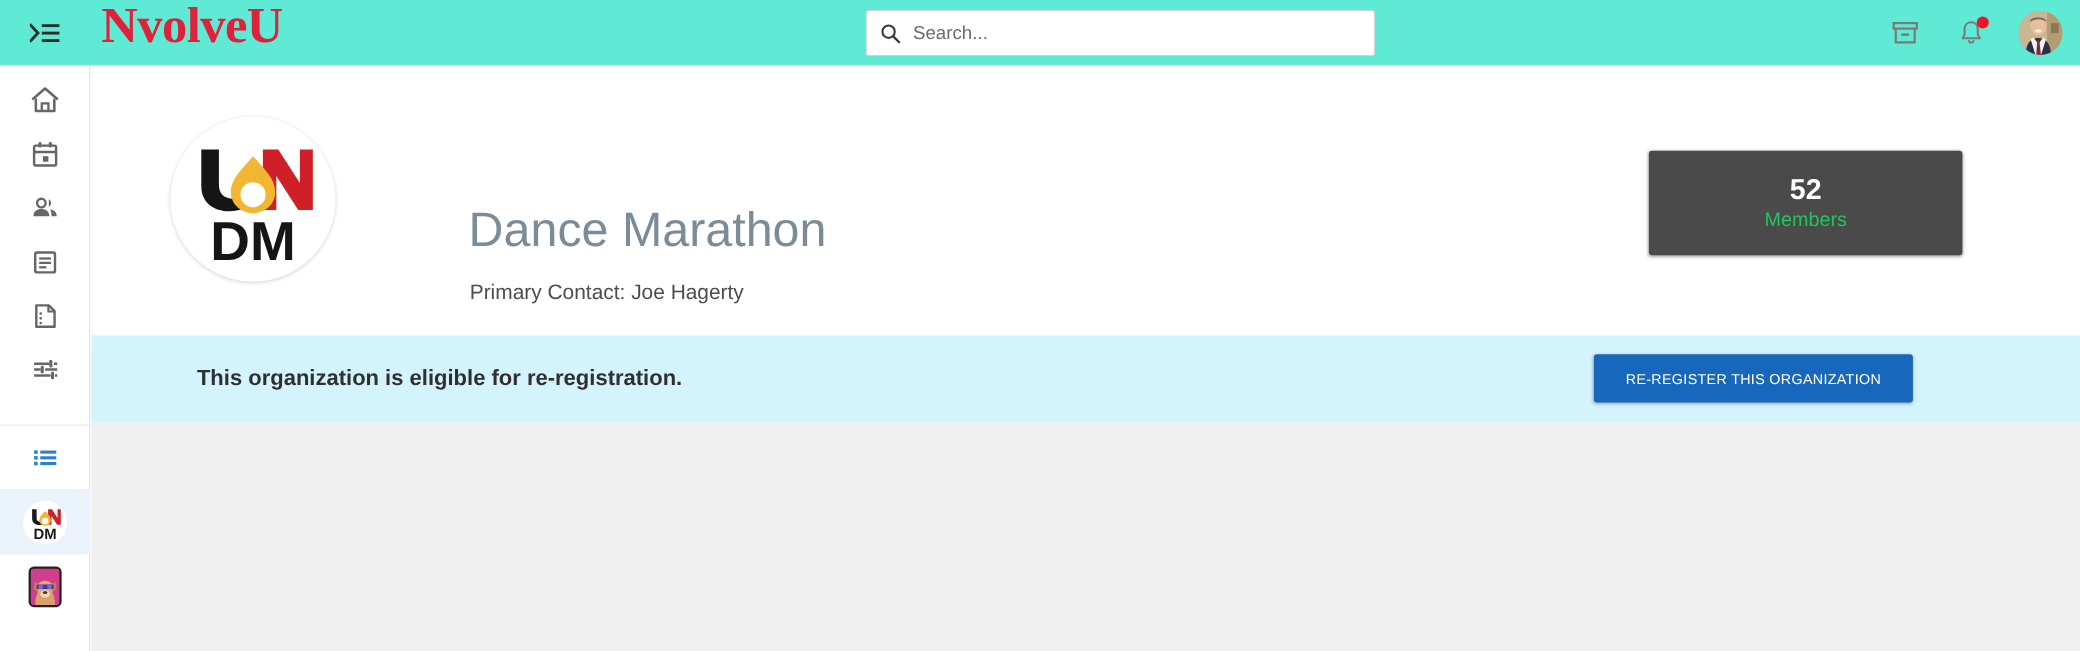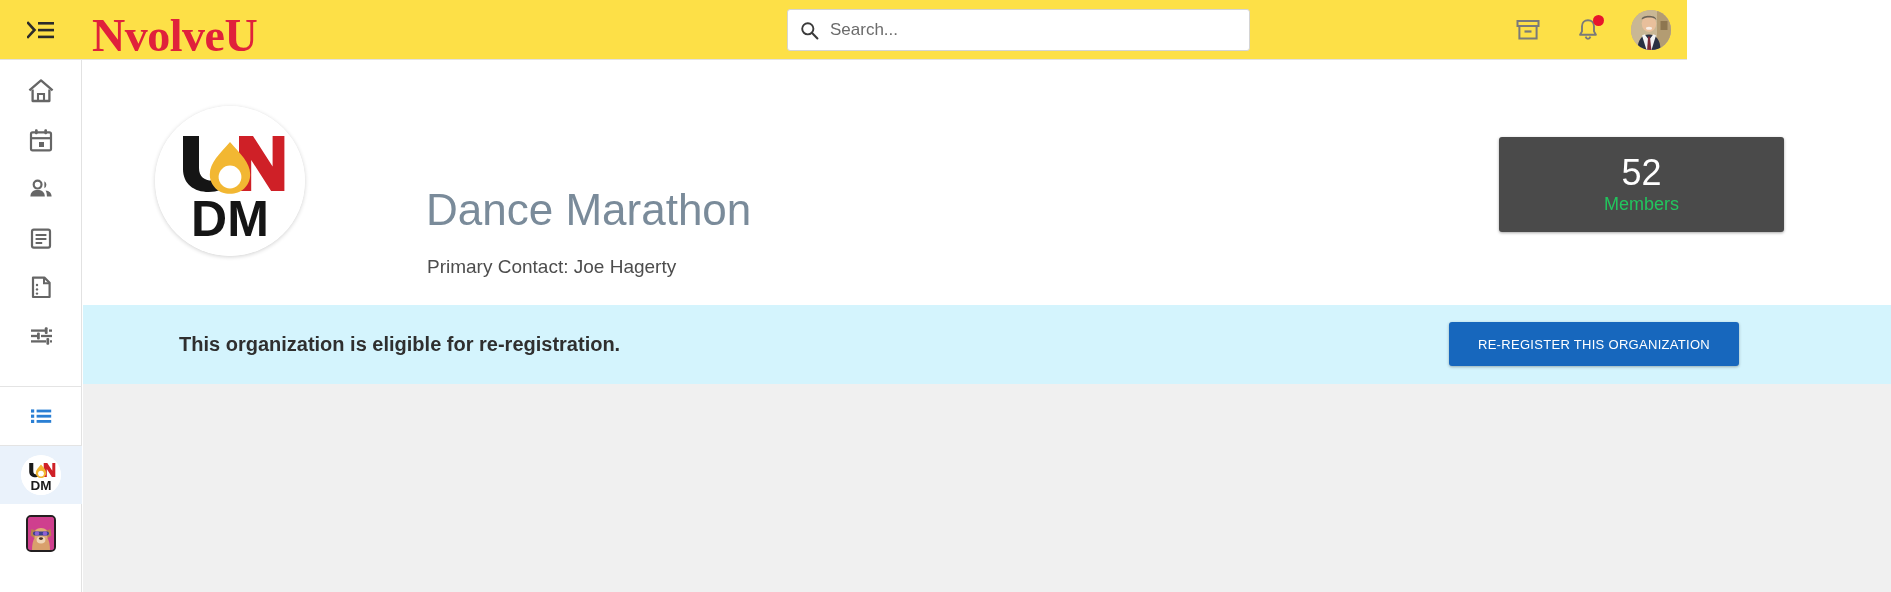--- a/index.html
+++ b/index.html
@@ -8,25 +8,25 @@
     width: 1891px; height: 592px;
     overflow: hidden;
     background: #ffffff;
     font-family: "Liberation Sans", sans-serif;
   }
 
   
   #top-header {
     position: absolute;
     left: 0; top: 0;
-    width: 1687px; height: 60px;
-    background: #fde047;
+    width: 1891px; height: 60px;
+    background: #5eead4;
     border-bottom: 1px solid #e2e2e2;
     display: flex;
-    align-items: flex-end;
+    align-items: flex-start;
     z-index: 20;
   }
   #menu-toggle {
     width: 82px; height: 59px;
     display: flex; align-items: center; justify-content: center;
     cursor: pointer;
     flex: 0 0 82px;
   }
   #menu-toggle svg { display: block; }
 
@@ -189,22 +189,22 @@
     background: #4a4a4a;
     border-radius: 3px;
     box-shadow: 0 1px 3px rgba(0,0,0,0.35);
     display: flex;
     flex-direction: column;
     align-items: center;
     justify-content: center;
     padding-top: 2px;
   }
   #members-count {
-    font-size: 36px;
-    font-weight: 400;
+    font-size: 26px;
+    font-weight: 700;
     color: #ffffff;
     line-height: 1.05;
   }
   #members-label {
     font-size: 18px;
     color: #22c55e;
     line-height: 1.4;
   }
 
   #rereg-banner {

